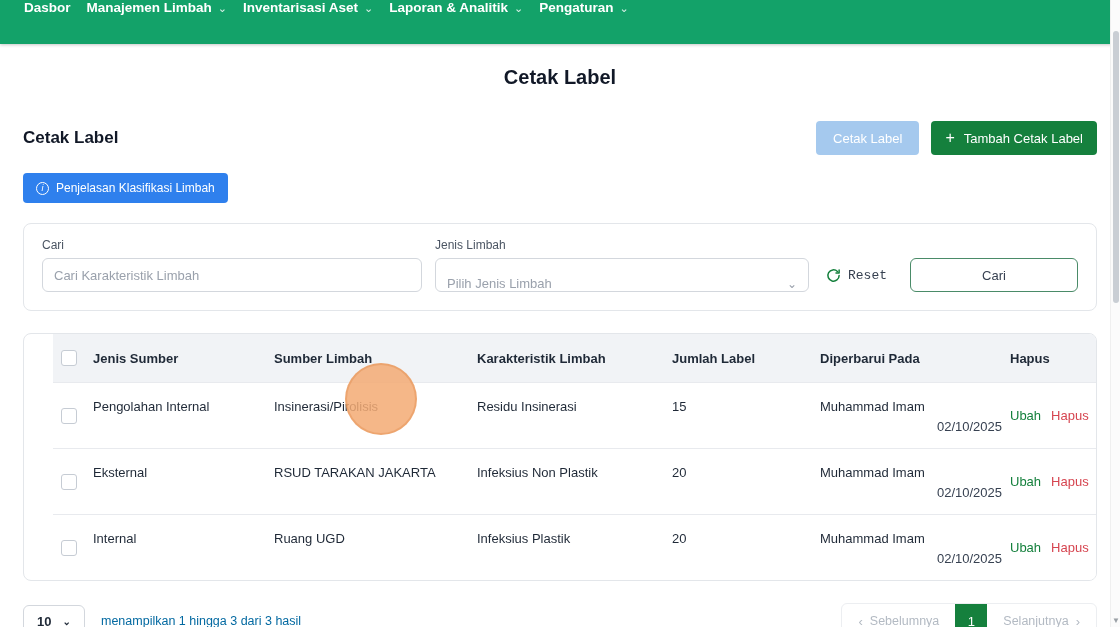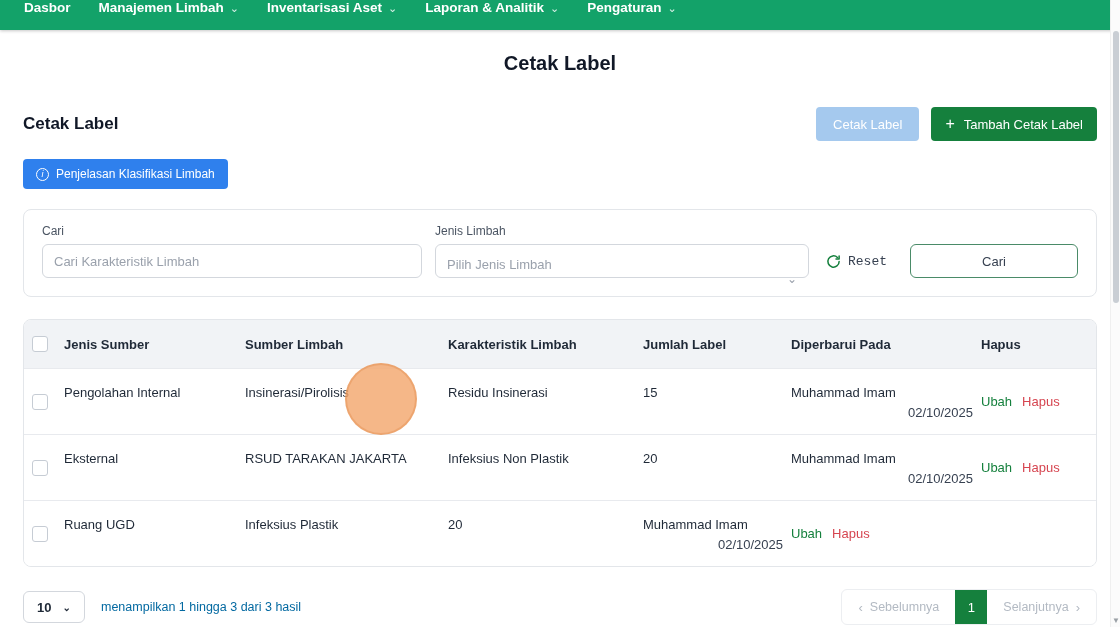--- a/index.html
+++ b/index.html
@@ -6,22 +6,22 @@
   html,body { margin:0; padding:0; }
   body {
     width:1120px; height:627px;
     font-family:"Liberation Sans", sans-serif;
     background:#ffffff; color:#1f2937;
     position:relative; overflow:hidden;
   }
 
   
   .nav {
-    background:#13a269; height:30px; padding:0 24px;
-    display:flex; gap:28px; align-items:flex-start; overflow:hidden;
+    background:#13a269; height:44px; padding:0 24px;
+    display:flex; gap:16px; align-items:flex-start; overflow:hidden;
     box-shadow:0 1px 3px rgba(0,0,0,.22);
     position:relative; z-index:10;
   }
   .nav-item {
     color:#fff; font-size:13.5px; font-weight:600; line-height:20px;
     margin-top:-2px; display:flex; align-items:center; gap:6px;
     cursor:pointer; white-space:nowrap;
   }
   .nav-caret { font-size:11px; opacity:.85; font-weight:400; }
 
@@ -45,30 +45,30 @@
 
   
   .filter-card { margin-top:20px; border:1px solid #e3e6ea; border-radius:8px; padding:14px 18px 18px; display:flex; align-items:flex-end; }
   .field { display:flex; flex-direction:column; }
   .field-label { font-size:12px; color:#4b5563; margin-bottom:6px; }
   .text-input { width:380px; height:34px; border:1px solid #d3d7dd; border-radius:6px; padding:0 11px;
     font-size:13px; font-family:inherit; color:#1f2937; outline:none; }
   .text-input::placeholder { color:#9aa1ac; }
   .field-jenis { margin-left:13px; }
   .select-box { width:374px; height:34px; border:1px solid #d3d7dd; border-radius:6px; display:flex;
-    align-items:flex-start; padding:12px 11px; font-size:13px; color:#9aa1ac; cursor:pointer; background:#fff;flex-direction:column; }
+    align-items:flex-end; padding:0 11px; font-size:13px; color:#9aa1ac; cursor:pointer; background:#fff; }
   .select-caret { margin-left:auto; color:#9aa1ac; font-size:12px; }
   .reset-control { display:flex; align-items:center; gap:7px; margin-left:17px; height:34px; cursor:pointer; }
   .reset-text { font-size:13px; color:#374151; font-weight:500;font-family:Liberation Mono, monospace; }
   .btn-cari { margin-left:auto; width:168px; height:34px; border:1px solid #4a8b68; color:#374151;
     background:#fff; border-radius:6px; font-size:13px; font-family:inherit; cursor:pointer; }
 
   
   .table { margin-top:22px; border:1px solid #e3e6ea; border-radius:8px; overflow:hidden; background:#fff; }
-  .thead, .trow { display:grid; grid-template-columns:40px 181px 203px 195px 148px 190px 1fr; }
+  .thead, .trow { display:grid; grid-template-columns:40px 181px 203px 195px 148px 190px 1fr;margin-left:29px; }
   .thead { background:#f1f3f6; height:48px; align-items:center; font-size:13px; font-weight:700; color:#1f2937; }
   .trow { border-top:1px solid #e8eaee; min-height:58px; font-size:13px; color:#1f2937; align-items:start; background:#fff; }
   .cell { padding-top:16px; padding-bottom:14px; padding-right:8px; }
   .cell-check { align-self:center; padding:0 0 0 8px; display:flex; align-items:center; }
   .checkbox { appearance:none; -webkit-appearance:none; width:16px; height:16px; border:1px solid #c6ccd4;
     border-radius:3px; background:#fff; margin:0; cursor:pointer; }
   .updated-date { margin-top:5px; color:#374151;text-align:right; }
   .cell-actions { align-self:center; display:flex; gap:10px; padding:0; }
   .link-edit { color:#15803d; font-weight:500; cursor:pointer; font-size:13px; }
   .link-delete { color:#d64550; font-weight:500; cursor:pointer; font-size:13px; }
@@ -209,20 +209,21 @@
       <div class="cell-actions">
         <span class="link-edit">Ubah</span>
         <span class="link-delete">Hapus</span>
       </div>
     </div>
 
     <div class="trow">
       <div class="cell-check">
         <input type="checkbox" class="checkbox" style="">
       </div>
+      <div class="cell">Internal</div>
       <div class="cell">Ruang UGD</div>
       <div class="cell">Infeksius Plastik</div>
       <div class="cell">20</div>
       <div class="cell">
         <div>Muhammad Imam</div>
         <div class="updated-date">02/10/2025</div>
       </div>
       <div class="cell-actions">
         <span class="link-edit">Ubah</span>
         <span class="link-delete">Hapus</span>

